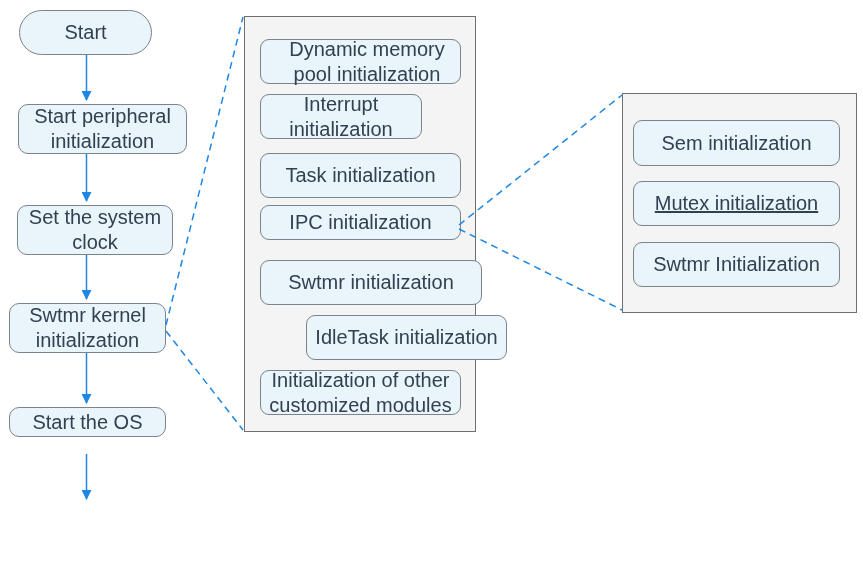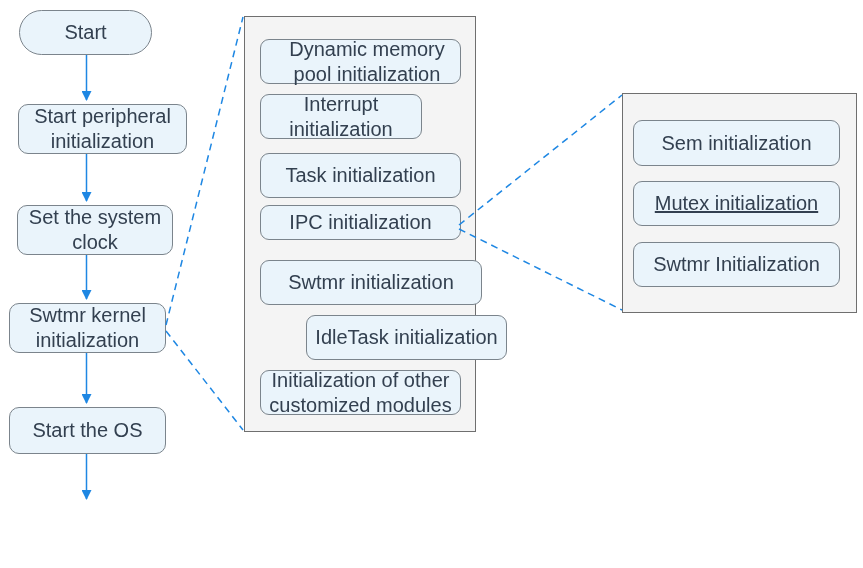--- a/index.html
+++ b/index.html
@@ -79,21 +79,21 @@
     <line class="dash" x1="166" y1="325" x2="243" y2="17"></line>
     <line class="dash" x1="166" y1="331" x2="243" y2="430"></line>
     <line class="dash" x1="459" y1="225" x2="622" y2="95"></line>
     <line class="dash" x1="459" y1="229" x2="622" y2="310"></line>
   </svg>
 
   <div class="node stadium" style="left:19px; top:10px;  width:133px; height:45px;">Start</div>
   <div class="node" style="left:18px;  top:104px; width:169px; height:50px;">Start peripheral initialization</div>
   <div class="node" style="left:17px;  top:205px; width:156px; height:50px;">Set the system clock</div>
   <div class="node" style="left:9px;  top:303px; width:157px; height:50px;">Swtmr kernel initialization</div>
-  <div class="node" style="left:9px;  top:407px; width:157px; height:47px;">Start the OS</div>
+  <div class="node" style="left:9px;  top:407px; width:157px; height:30px;">Start the OS</div>
 
   <div class="panel" style="left:244px; top:16px; width:232px; height:416px;">
     <div class="node" style="left:15px; top:22px;  width:201px; height:45px;padding-left:21px;">Dynamic memory pool initialization</div>
     <div class="node" style="left:15px; top:77px;  width:162px; height:45px;text-align:center;">Interrupt initialization</div>
     <div class="node" style="left:15px; top:136px; width:201px; height:45px;">Task initialization</div>
     <div class="node" style="left:15px; top:188px; width:201px; height:35px;">IPC initialization</div>
     <div class="node" style="left:15px; top:243px; width:222px; height:45px;">Swtmr initialization</div>
     <div class="node" style="left:15px; top:298px; width:201px; height:45px;margin-left:46px;">IdleTask initialization</div>
     <div class="node" style="left:15px; top:353px; width:201px; height:45px;">Initialization of other customized modules</div>
   </div>

